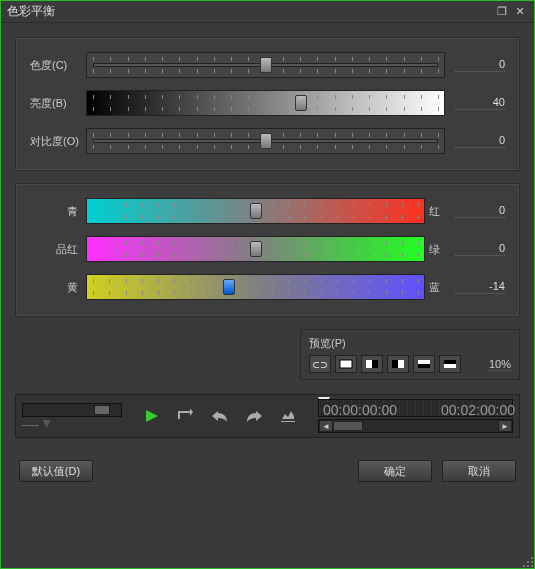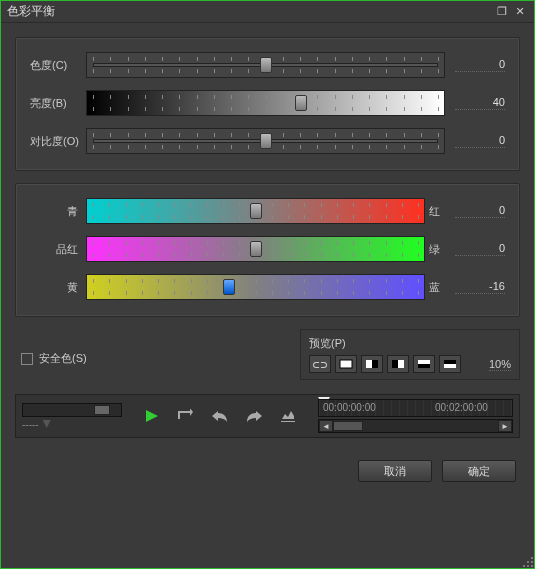--- a/index.html
+++ b/index.html
@@ -38,21 +38,21 @@
 .tleft { width: 100px; }
 .tslider { height: 14px; background: #2a2a2a; border: 1px solid #111; position: relative; margin-bottom: 2px; }
 .tslider .sthumb { position: absolute; left: 72%; top: 1px; width: 16px; height: 10px; background: #666; border: 1px solid #222; }
 .tdash { color: #888; font-size: 10px; display: flex; align-items: center; gap: 4px; }
 .tdash .dd { width: 8px; height: 8px; background: #555; clip-path: polygon(0 0,100% 0,50% 100%); }
 .tbtns { display: flex; gap: 14px; padding: 0 12px; }
 .tbtn { width: 20px; height: 20px; display: flex; align-items: center; justify-content: center; color: #6c6; }
 .tbtn.g svg { fill: #3c3; }
 .tbtn svg { fill: #aaa; width: 16px; height: 14px; }
 .timeline { flex: 1; margin-left: 8px; position: relative; }
-.ruler { height: 18px; background: repeating-linear-gradient(to right, #333 0, #333 1px, #2a2a2a 1px, #2a2a2a 8px); border: 1px solid #111; position: relative; font-size: 10px; color: #999; }
+.ruler { height: 18px; background: repeating-linear-gradient(to right, #333 0, #333 1px, #2a2a2a 1px, #2a2a2a 8px); border: 1px solid #111; position: relative; font-size: 14px; color: #999; }
 .ruler .mark { position: absolute; top: 2px; }
 .playhead { position: absolute; left: 0; top: -4px; width: 12px; height: 12px; }
 .playhead svg { fill: #eee; }
 .hscroll { height: 14px; background: #2a2a2a; border: 1px solid #111; position: relative; margin-top: 2px; display: flex; }
 .hscroll .arr { width: 14px; background: #444; border: 1px solid #222; display:flex; align-items:center; justify-content:center; font-size:8px; color:#ccc;}
 .hscroll .bar { flex: 1; position: relative; }
 .hscroll .hthumb { position: absolute; left: 0; width: 30px; top: 1px; bottom: 1px; background: #555; border: 1px solid #222; }
 .tc { color: #aaa; font-size: 10px; font-family: monospace; padding: 2px 6px 0 6px; display: flex; gap: 14px; }
 .footer { display: flex; padding: 0 4px; }
 .btn { min-width: 74px; height: 22px; background: linear-gradient(#5a5a5a,#3c3c3c); border: 1px solid #222; color: #ddd; font-size: 11px; display: flex; align-items: center; justify-content: center; cursor: pointer; border-radius: 2px; }
@@ -380,29 +380,25 @@
             <span style="left:90%"></span>
             <span class="b" style="left:90%"></span>
             <span style="left:95%"></span>
             <span class="b" style="left:95%"></span>
             <span style="left:100%"></span>
             <span class="b" style="left:100%"></span>
           </div>
       <div class="thumb blue" style="left:42%"></div>
     </div>
     <div class="slabel-r">蓝</div>
-    <div class="val">-16</div>
+    <div class="val">-14</div>
   </div>
     </div>
 
   <div class="row3">
-    <div class="safe">
-      <div class="chk"></div>
-      <span>安全色(S)</span>
-    </div>
     <div class="preview">
       <div class="ptitle">预览(P)</div>
       <div class="picons">
         <div class="pbtn">
             <svg viewBox="0 0 14 10">
               <path fill="#ccc" d="M3 3h3v1H3a2 2 0 000 4h3v1H3a3 3 0 010-6zm5 0h3a3 3 0 010 6H8V8h3a2 2 0 000-4H8V3z"></path>
             </svg>
           </div>
         <div class="pbtn">
             <svg viewBox="0 0 14 10">
@@ -478,36 +474,37 @@
             </div>
         </div>
       </div>
     </div>
     <div class="timeline">
       <div class="playhead"><svg viewBox="0 0 12 12">
             <path d="M0 0h12L6 10z"></path>
           </svg></div>
       <div class="ruler">
         <span class="mark" style="left:4px">00:00:00:00</span>
-        <span class="mark" style="left:116px">00:02:00:00</span>
+        <span class="mark" style="left:122px">00:02:00:00</span>
       </div>
       <div class="hscroll">
         <div class="arr">◄</div>
         <div class="bar">
             <div class="hthumb"></div>
           </div>
         <div class="arr">►</div>
       </div>
     </div>
   </div>
 
   <div class="footer">
+    <div class="btn">默认值(D)</div>
     <div class="spacer"></div>
+    <div class="btn">确定</div>
     <div class="btn">取消</div>
-    <div class="btn">确定</div>
   </div>
 
 </div>
 
 <div class="resize">
   <span style="right:0;bottom:0"></span>
     <span style="right:4px;bottom:0"></span>
     <span style="right:8px;bottom:0"></span>
   <span style="right:0;bottom:4px"></span>
     <span style="right:4px;bottom:4px"></span>

